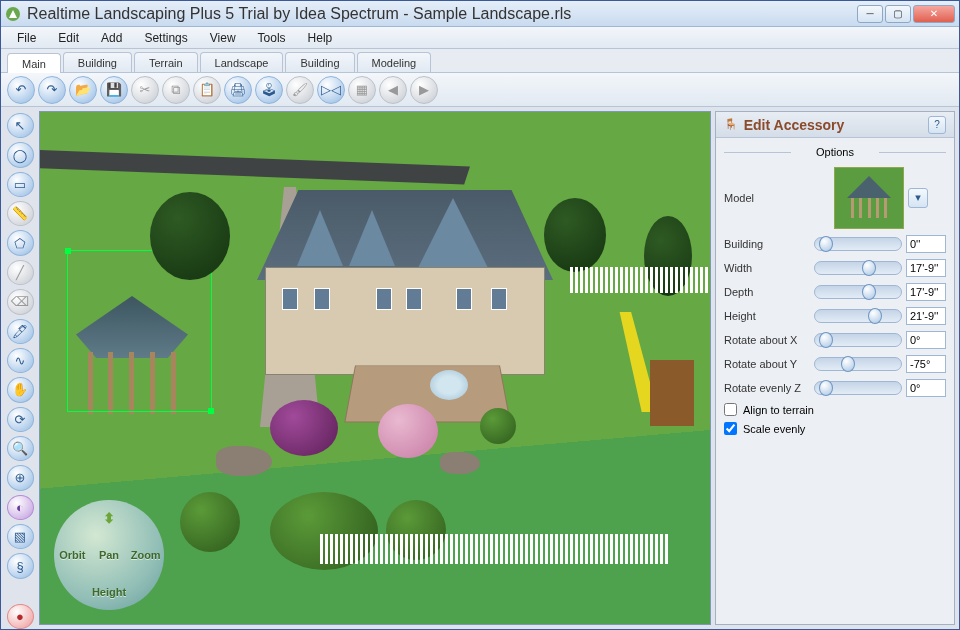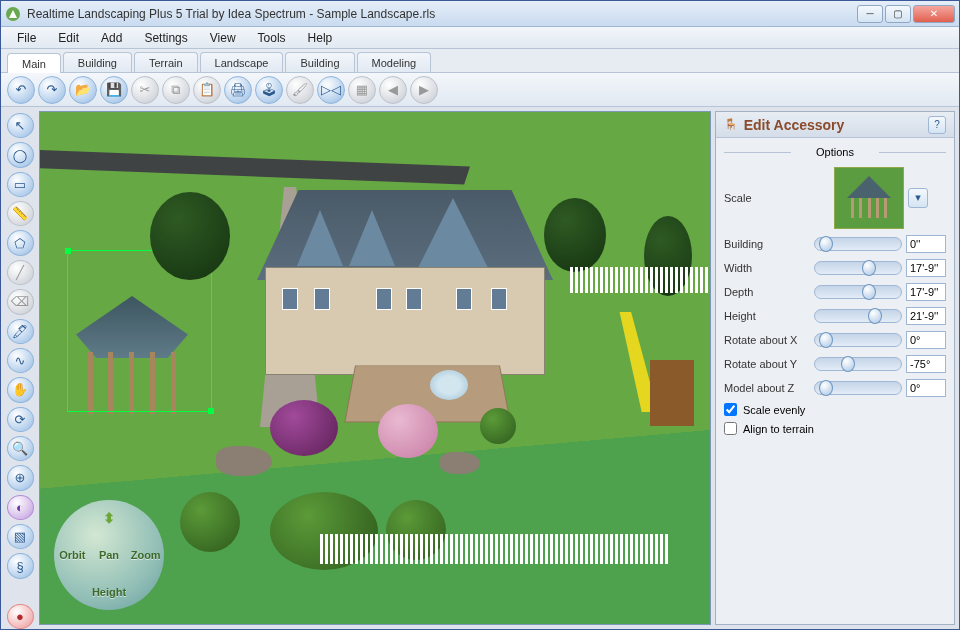--- a/index.html
+++ b/index.html
@@ -1,20 +1,20 @@
 <!DOCTYPE html>
 <html><head>
 <meta charset="utf-8">
 <style>
   * { box-sizing: border-box; margin: 0; padding: 0; font-family: "Segoe UI", Tahoma, sans-serif; font-size: 11px; }
   body { background: #d4d8e0; width: 960px; height: 630px; overflow: hidden; }
   .window { width: 960px; height: 630px; display: flex; flex-direction: column; border: 1px solid #3b5998; }
   .titlebar { height: 26px; background: linear-gradient(#e5eef8, #c9dbf0); display: flex; align-items: center; padding: 0 4px; border-bottom: 1px solid #9fb6d4; gap: 6px; }
   .title-icon { width: 16px; height: 16px; }
-  .title-text { flex: 1; font-size: 12px; color: #333; }
+  .title-text { flex: 1; font-size: 16px; color: #333; }
   .win-buttons { display: flex; gap: 2px; }
   .win-btn { width: 26px; height: 18px; border: 1px solid #8fa7c5; background: linear-gradient(#f4f8fc, #d5e4f3); border-radius: 3px; display: flex; align-items: center; justify-content: center; font-size: 10px; color: #333; }
   .win-btn.close { background: linear-gradient(#f5a7a0, #e1604f); color: #fff; width: 42px; }
   .menubar { height: 22px; background: linear-gradient(#f3f6fa, #e1e9f2); display: flex; align-items: center; padding-left: 6px; border-bottom: 1px solid #b6c4d6; gap: 2px; }
   .menu-item { padding: 2px 10px; font-size: 12px; color: #222; border-radius: 3px; }
   .tabbar { height: 24px; background: #e7ecf3; display: flex; align-items: flex-end; padding-left: 6px; border-bottom: 1px solid #b6c4d6; }
   .tab { padding: 4px 14px 3px 14px; border: 1px solid #b6c4d6; border-bottom: none; margin-right: 2px; border-radius: 4px 4px 0 0; background: linear-gradient(#f2f6fb, #e1e9f2); color: #333; font-size: 11px; }
   .tab.active { background: #fff; position: relative; top: 1px; }
   .toolbar { height: 34px; background: linear-gradient(#f3f6fa, #e1e9f2); display: flex; align-items: center; padding-left: 6px; gap: 3px; border-bottom: 1px solid #b6c4d6; }
   .tool-btn { width: 28px; height: 28px; border-radius: 50%; background: radial-gradient(circle at 35% 30%, #fff, #b4cfec 70%, #8fb5dc); border: 1px solid #8fb5dc; display: flex; align-items: center; justify-content: center; font-size: 13px; color: #2b5a8f; }
@@ -321,21 +321,21 @@
     </div>
 
     <div class="prop-panel">
       <div class="panel-header">
         <span>🪑</span>
         <span class="panel-title">Edit Accessory</span>
         <div class="help-btn">?</div>
       </div>
       <div class="section-header">Options</div>
       <div class="prop-row">
-        <span class="prop-label">Scale</span>
+        <span class="prop-label">Model</span>
         <div class="thumb-preview">
           <div class="gzb">
             <div class="thumb-roof"></div>
             <div class="thumb-body">
                 <div></div>
                 <div></div>
                 <div></div>
                 <div></div>
                 <div></div>
               </div>
@@ -382,30 +382,30 @@
             <div class="prop-value">0°</div>
           </div>
           <div class="prop-row">
             <span class="prop-label">Rotate about Y</span>
             <div class="prop-slider">
               <div class="thumb" style="left: 30%;"></div>
             </div>
             <div class="prop-value">-75°</div>
           </div>
           <div class="prop-row">
-            <span class="prop-label">Model about Z</span>
+            <span class="prop-label">Rotate evenly Z</span>
             <div class="prop-slider">
               <div class="thumb" style="left: 5%;"></div>
             </div>
             <div class="prop-value">0°</div>
           </div>
         </div>
+      <div class="check-row">
+        <input type="checkbox" id="chk1" style="">
+        <span>Align to terrain</span>
+      </div>
       <div class="check-row">
         <input type="checkbox" id="chk2" checked="" style="">
         <span>Scale evenly</span>
       </div>
-      <div class="check-row">
-        <input type="checkbox" id="chk1" style="">
-        <span>Align to terrain</span>
-      </div>
     </div>
   </div>
 </div>
 
 </body></html>

